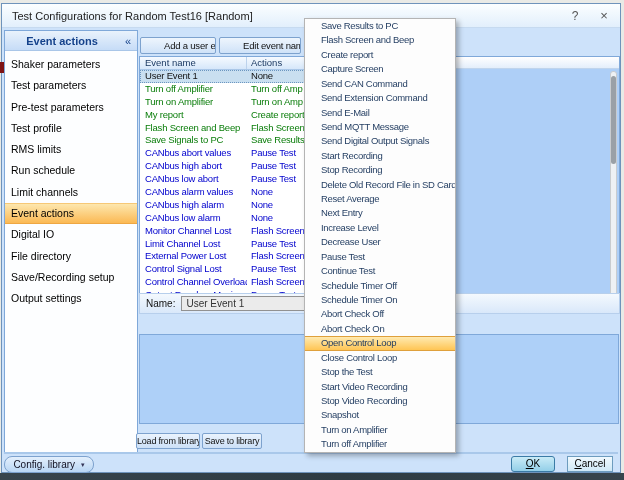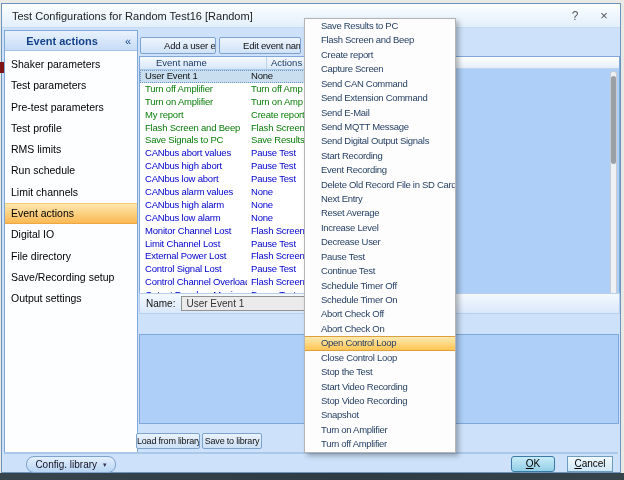--- a/index.html
+++ b/index.html
@@ -43,21 +43,21 @@
     overflow:hidden;white-space:nowrap;letter-spacing:-0.2px;padding-left:23px;}
   #btn-add{left:138px;top:33px;width:76px;}
   #btn-edit{left:217px;top:33px;width:82px;}
   #btn-remove{left:302px;top:33px;width:60px;}
 
   
   .etable{position:absolute;left:137px;top:52px;width:173px;height:247px;
     background:#fff;border:1px solid #7fa8d9;overflow:hidden;}
   .thead{height:13px;background:linear-gradient(#f6faff,#d6e7fa);border-bottom:1px solid #aac7e8;
     font-size:9.5px;color:#1c3a63;display:flex;}
-  .th-name{width:127px;padding-left:16px;line-height:12px;border-right:1px solid #bcd2ec;}
+  .th-name{width:107px;padding-left:5px;line-height:12px;border-right:1px solid #bcd2ec;}
   .th-act{flex:1;padding-left:4px;line-height:12px;}
   .trow{height:12.9px;line-height:12.9px;display:flex;font-size:9.5px;letter-spacing:-0.2px;}
   .trow .tname{width:107px;padding-left:5px;overflow:hidden;white-space:nowrap;}
   .trow .tact{flex:1;padding-left:4px;overflow:hidden;white-space:nowrap;}
   .trow.green{color:#0a7d0a;}
   .trow.blue{color:#0000cd;}
   .trow.black{color:#111;}
   .trow.selected{background:#c9dff0;outline:1px dotted #6c96c0;outline-offset:-1px;}
 
   
@@ -81,21 +81,21 @@
 
   
   .lib-btn{position:absolute;top:429px;height:16px;font-size:9px;line-height:14px;text-align:center;
     background:linear-gradient(#eaf3fd,#cce0f7);border:1px solid #7da2ce;color:#111;
     border-radius:2px;overflow:hidden;white-space:nowrap;letter-spacing:-0.2px;}
   #btn-load{left:134px;width:64px;}
   #btn-save{left:200px;width:60px;}
   .footer-sep{position:absolute;left:2px;right:2px;top:448px;height:2px;background:#a9c8ea;}
 
   
-  .config-btn{position:absolute;left:24px;top:452px;width:90px;height:17px;
+  .config-btn{position:absolute;left:2px;top:452px;width:90px;height:17px;
     background:linear-gradient(#e3effc,#b9d6f4);border:1px solid #7da2ce;border-radius:8px;
     font-size:10px;color:#112;display:flex;align-items:center;justify-content:center;gap:6px;}
   .caret{font-size:7px;color:#335;}
   .ok-btn{position:absolute;left:509px;top:452px;width:44px;height:16px;
     background:linear-gradient(#c9ebf7,#93cfe8);border:1px solid #3a7ba6;border-radius:3px;
     font-size:10px;color:#000;text-align:center;line-height:13px;}
   .cancel-btn{position:absolute;left:565px;top:452px;width:46px;height:16px;
     background:linear-gradient(#f0f9fe,#cfe8f6);border:1px solid #6d9cbe;border-radius:0;
     font-size:10px;color:#000;text-align:center;line-height:13px;}
   .ok-btn::first-letter,.cancel-btn::first-letter{text-decoration:underline;}
@@ -254,24 +254,24 @@
   <div class="mi">Save Results to PC</div>
   <div class="mi">Flash Screen and Beep</div>
   <div class="mi">Create report</div>
   <div class="mi">Capture Screen</div>
   <div class="mi">Send CAN Command</div>
   <div class="mi">Send Extension Command</div>
   <div class="mi">Send E-Mail</div>
   <div class="mi">Send MQTT Message</div>
   <div class="mi">Send Digital Output Signals</div>
   <div class="mi">Start Recording</div>
-  <div class="mi">Event Recording</div>
+  <div class="mi">Stop Recording</div>
   <div class="mi">Delete Old Record File in SD Card</div>
+  <div class="mi">Reset Average</div>
   <div class="mi">Next Entry</div>
-  <div class="mi">Reset Average</div>
   <div class="mi">Increase Level</div>
   <div class="mi">Decrease User</div>
   <div class="mi">Pause Test</div>
   <div class="mi">Continue Test</div>
   <div class="mi">Schedule Timer Off</div>
   <div class="mi">Schedule Timer On</div>
   <div class="mi">Abort Check Off</div>
   <div class="mi">Abort Check On</div>
   <div class="mi hl">Open Control Loop</div>
   <div class="mi">Close Control Loop</div>

